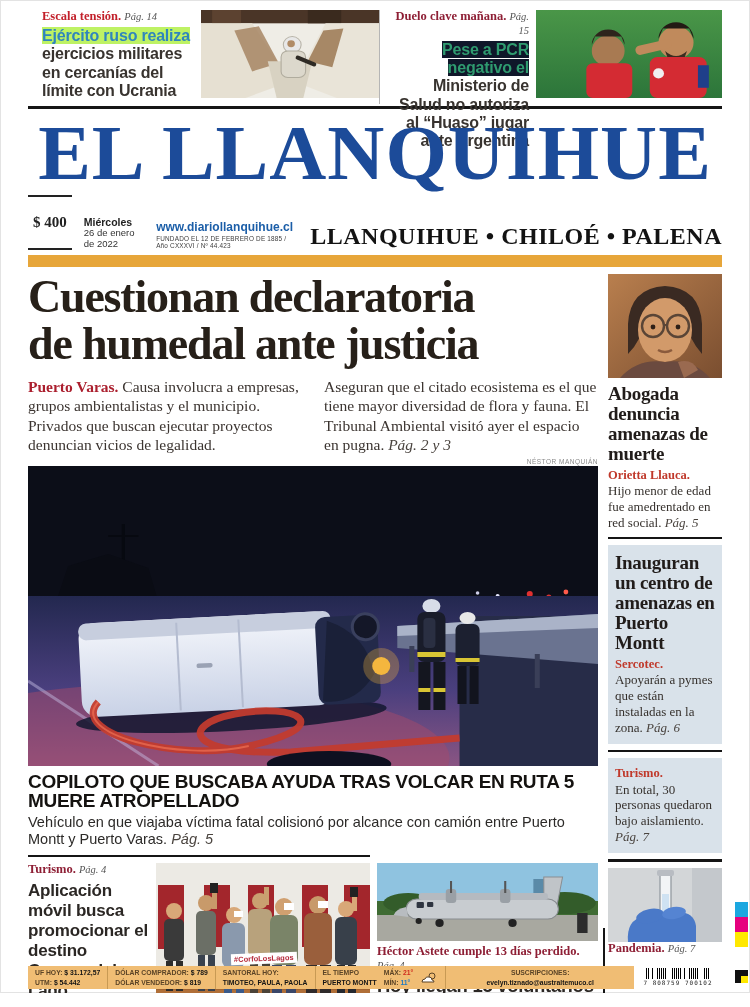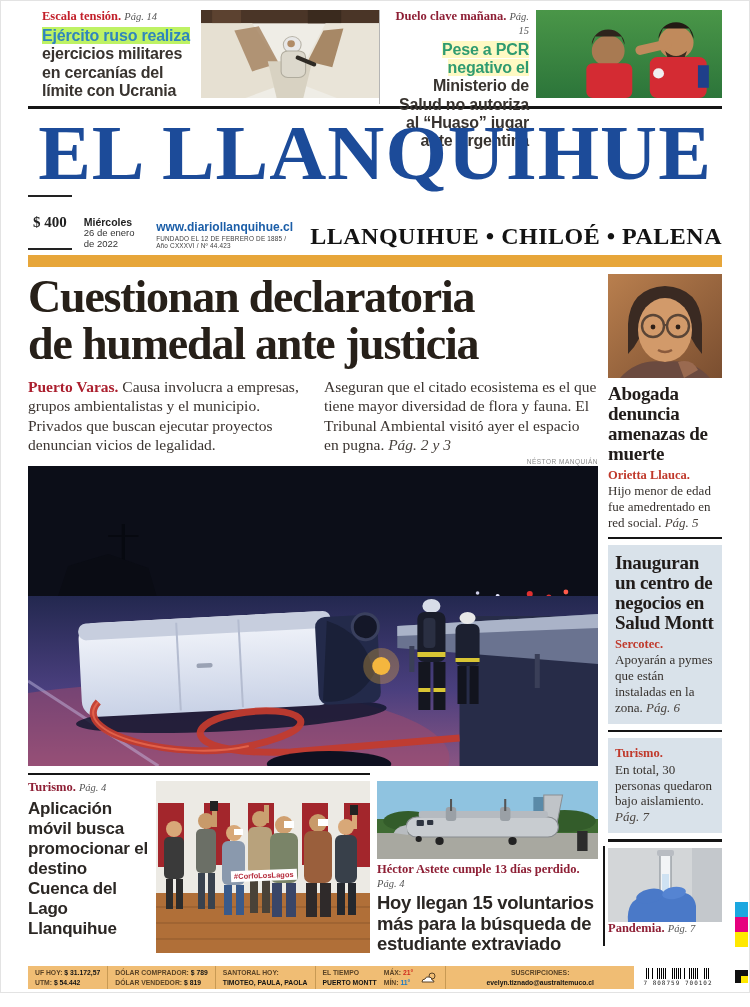--- a/index.html
+++ b/index.html
@@ -11,21 +11,21 @@
   .teaser{display:flex;gap:7px;box-sizing:border-box;}
   .teaser-left{flex:1.02;padding-left:14px;}
   .teaser-right{flex:1;border-left:1px solid #b5b5b5;padding-left:12px;text-align:right;}
   .teaser-text{flex:1;min-width:0;}
   .kicker{font-size:12.5px;line-height:1.1;font-weight:700;}
   .k-red{color:#c2202a;} .k-maroon{color:#8e1f35;}
   .k-page{font-weight:400;font-style:italic;font-size:10.5px;color:#555;}
   .teaser-head{margin:3px 0 0;font-family:"Liberation Sans",sans-serif;font-weight:700;
                font-size:16px;line-height:1.15;color:#38332f;letter-spacing:-0.2px;}
   .hl-blue{color:#2f85bd;background:#bef264;}
-  .hl-green{color:#2f9b70;background:#fef9c3;}
+  .hl-green{color:#2f9b70;background:#0f172a;}
   .teaser-img{flex:none;height:88px;overflow:hidden;}
   .teaser-img svg{display:block;width:100%;height:100%;}
   .img-soldier{width:178px;} .img-soccer{width:186px;}
   .rule-heavy{height:3px;background:#151515;margin-top:2px;}
   
   .masthead-title{margin:4px 0 0;text-align:center;font-weight:700;color:#1c4b99;
                   font-size:79px;line-height:1;letter-spacing:1px;white-space:nowrap;}
   .masthead-row{display:flex;align-items:flex-end;gap:12px;margin-top:3px;}
   .price-box{border-top:2px solid #222;border-bottom:2px solid #222;font-weight:700;
              font-size:15px;padding:17px 5px;color:#222;white-space:nowrap;}
@@ -250,20 +250,24 @@
             <rect x="426" y="192" width="24" height="4" fill="#d8c534"></rect>
             <rect x="428" y="200" width="9" height="38" fill="#12141e"></rect>
             <rect x="440" y="200" width="9" height="38" fill="#12141e"></rect>
           </g>
           <path d="M70 236 C40 268, 150 296, 220 280 C310 260 268 236 206 248 C150 259 158 290 262 286 L430 272" fill="none" stroke="#c23b2e" stroke-width="7" opacity=".95"></path>
           <path d="M70 236 C40 268, 150 296, 220 280" fill="none" stroke="#e86a50" stroke-width="2" opacity=".8"></path>
           <ellipse cx="300" cy="298" rx="62" ry="13" fill="#0e1020"></ellipse>
         </svg>
       </div>
 
+      <div class="caption">
+        <h3>COPILOTO QUE BUSCABA AYUDA TRAS VOLCAR EN RUTA 5 MUERE ATROPELLADO</h3>
+        <p><span>Vehículo en que viajaba víctima fatal colisionó por alcance con camión entre Puerto Montt y Puerto Varas.</span> <span class="pageref-it">Pág. 5</span></p>
+      </div>
       <div class="rule-thin"></div>
 
       <div class="bottom-row">
         <div class="col-turismo">
           <div class="kicker"><span class="k-maroon">Turismo.</span> <span class="k-page">Pág. 4</span></div>
           <h3 class="sans-head h-turismo">Aplicación móvil busca promocionar el destino Cuenca del Lago Llanquihue</h3>
         </div>
 
         <div class="group-photo">
           <svg viewBox="0 0 214 172" preserveAspectRatio="none">
@@ -374,21 +378,21 @@
           </svg>
         </div>
         <h3 class="sb-head">Abogada denuncia amenazas de muerte</h3>
         <div class="sb-kicker">Orietta Llauca.</div>
         <div class="sb-text"><span>Hijo menor de edad fue amedrentado en red social.</span> <span class="pageref-it">Pág. 5</span></div>
       </div>
 
       <div class="sb-rule"></div>
 
       <div class="sb-box">
-        <h3 class="sb-head" style="margin-top:0">Inauguran un centro de negocios en Salud Montt</h3>
+        <h3 class="sb-head" style="margin-top:0">Inauguran un centro de amenazas en Puerto Montt</h3>
         <div class="sb-kicker">Sercotec.</div>
         <div class="sb-text"><span>Apoyarán a pymes que están instaladas en la zona.</span> <span class="pageref-it">Pág. 6</span></div>
       </div>
 
       <div class="sb-rule"></div>
 
       <div class="sb-box">
         <div class="sb-kicker">Turismo.</div>
         <div class="sb-text"><span>En total, 30 personas quedaron bajo aislamiento.</span> <span class="pageref-it">Pág. 7</span></div>
       </div>

